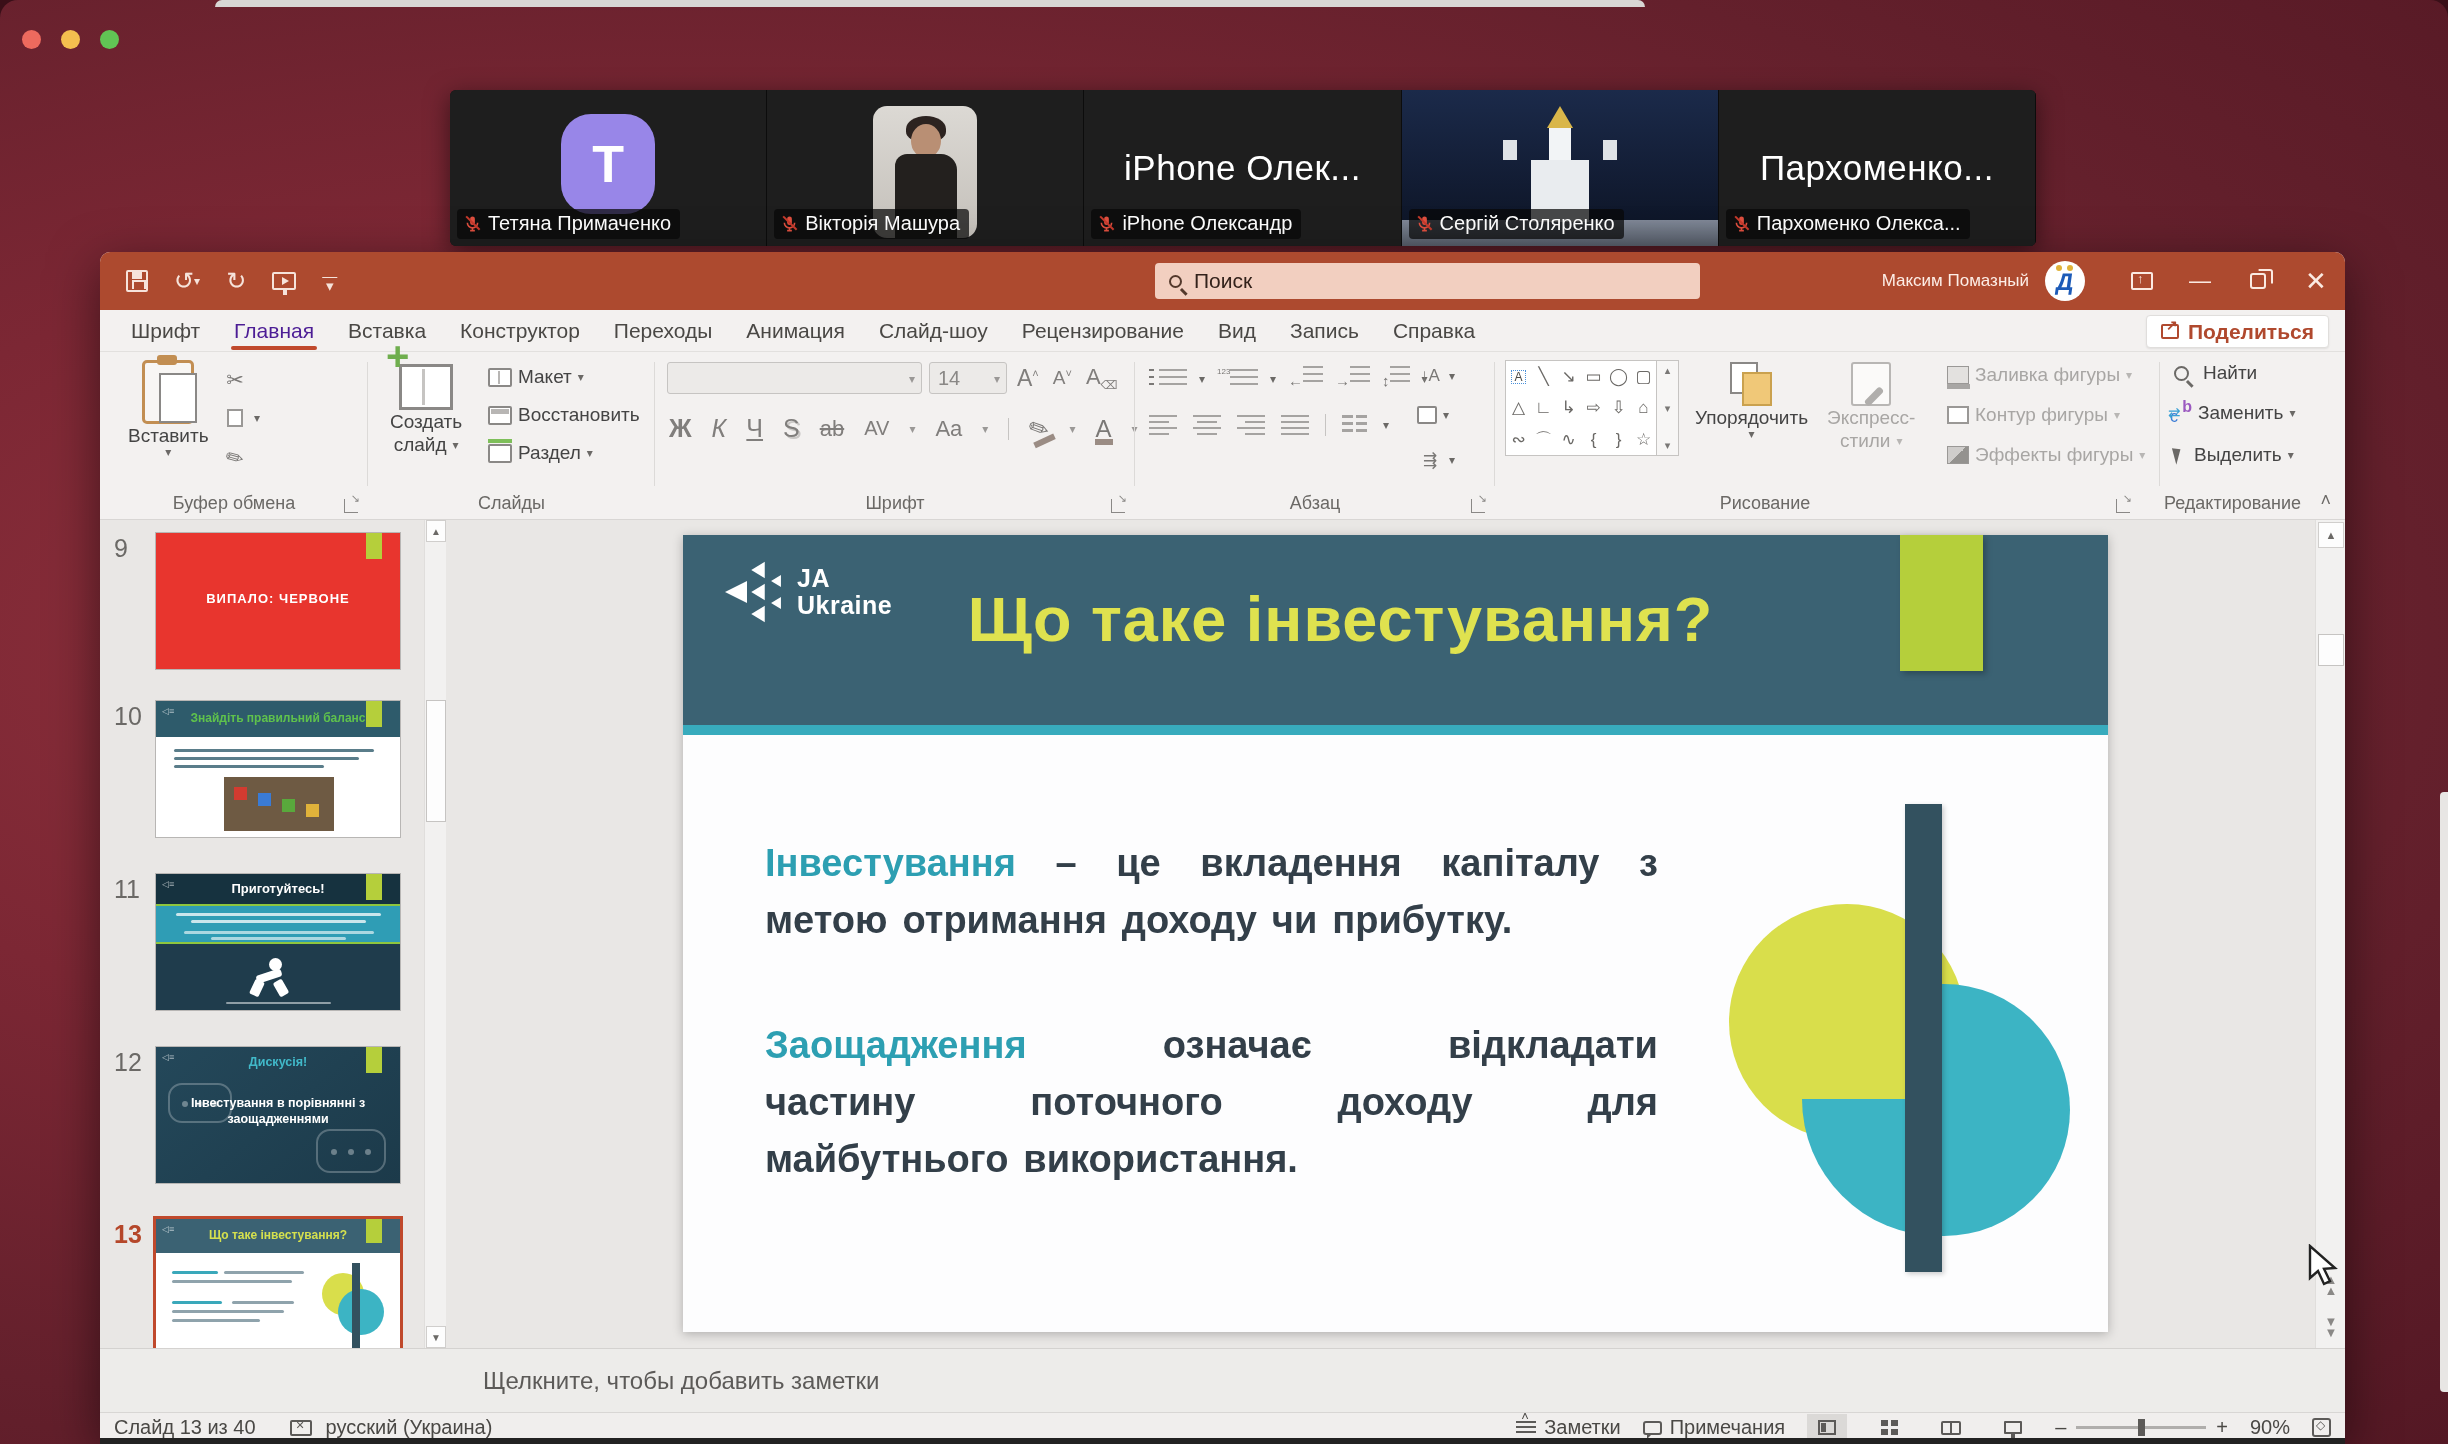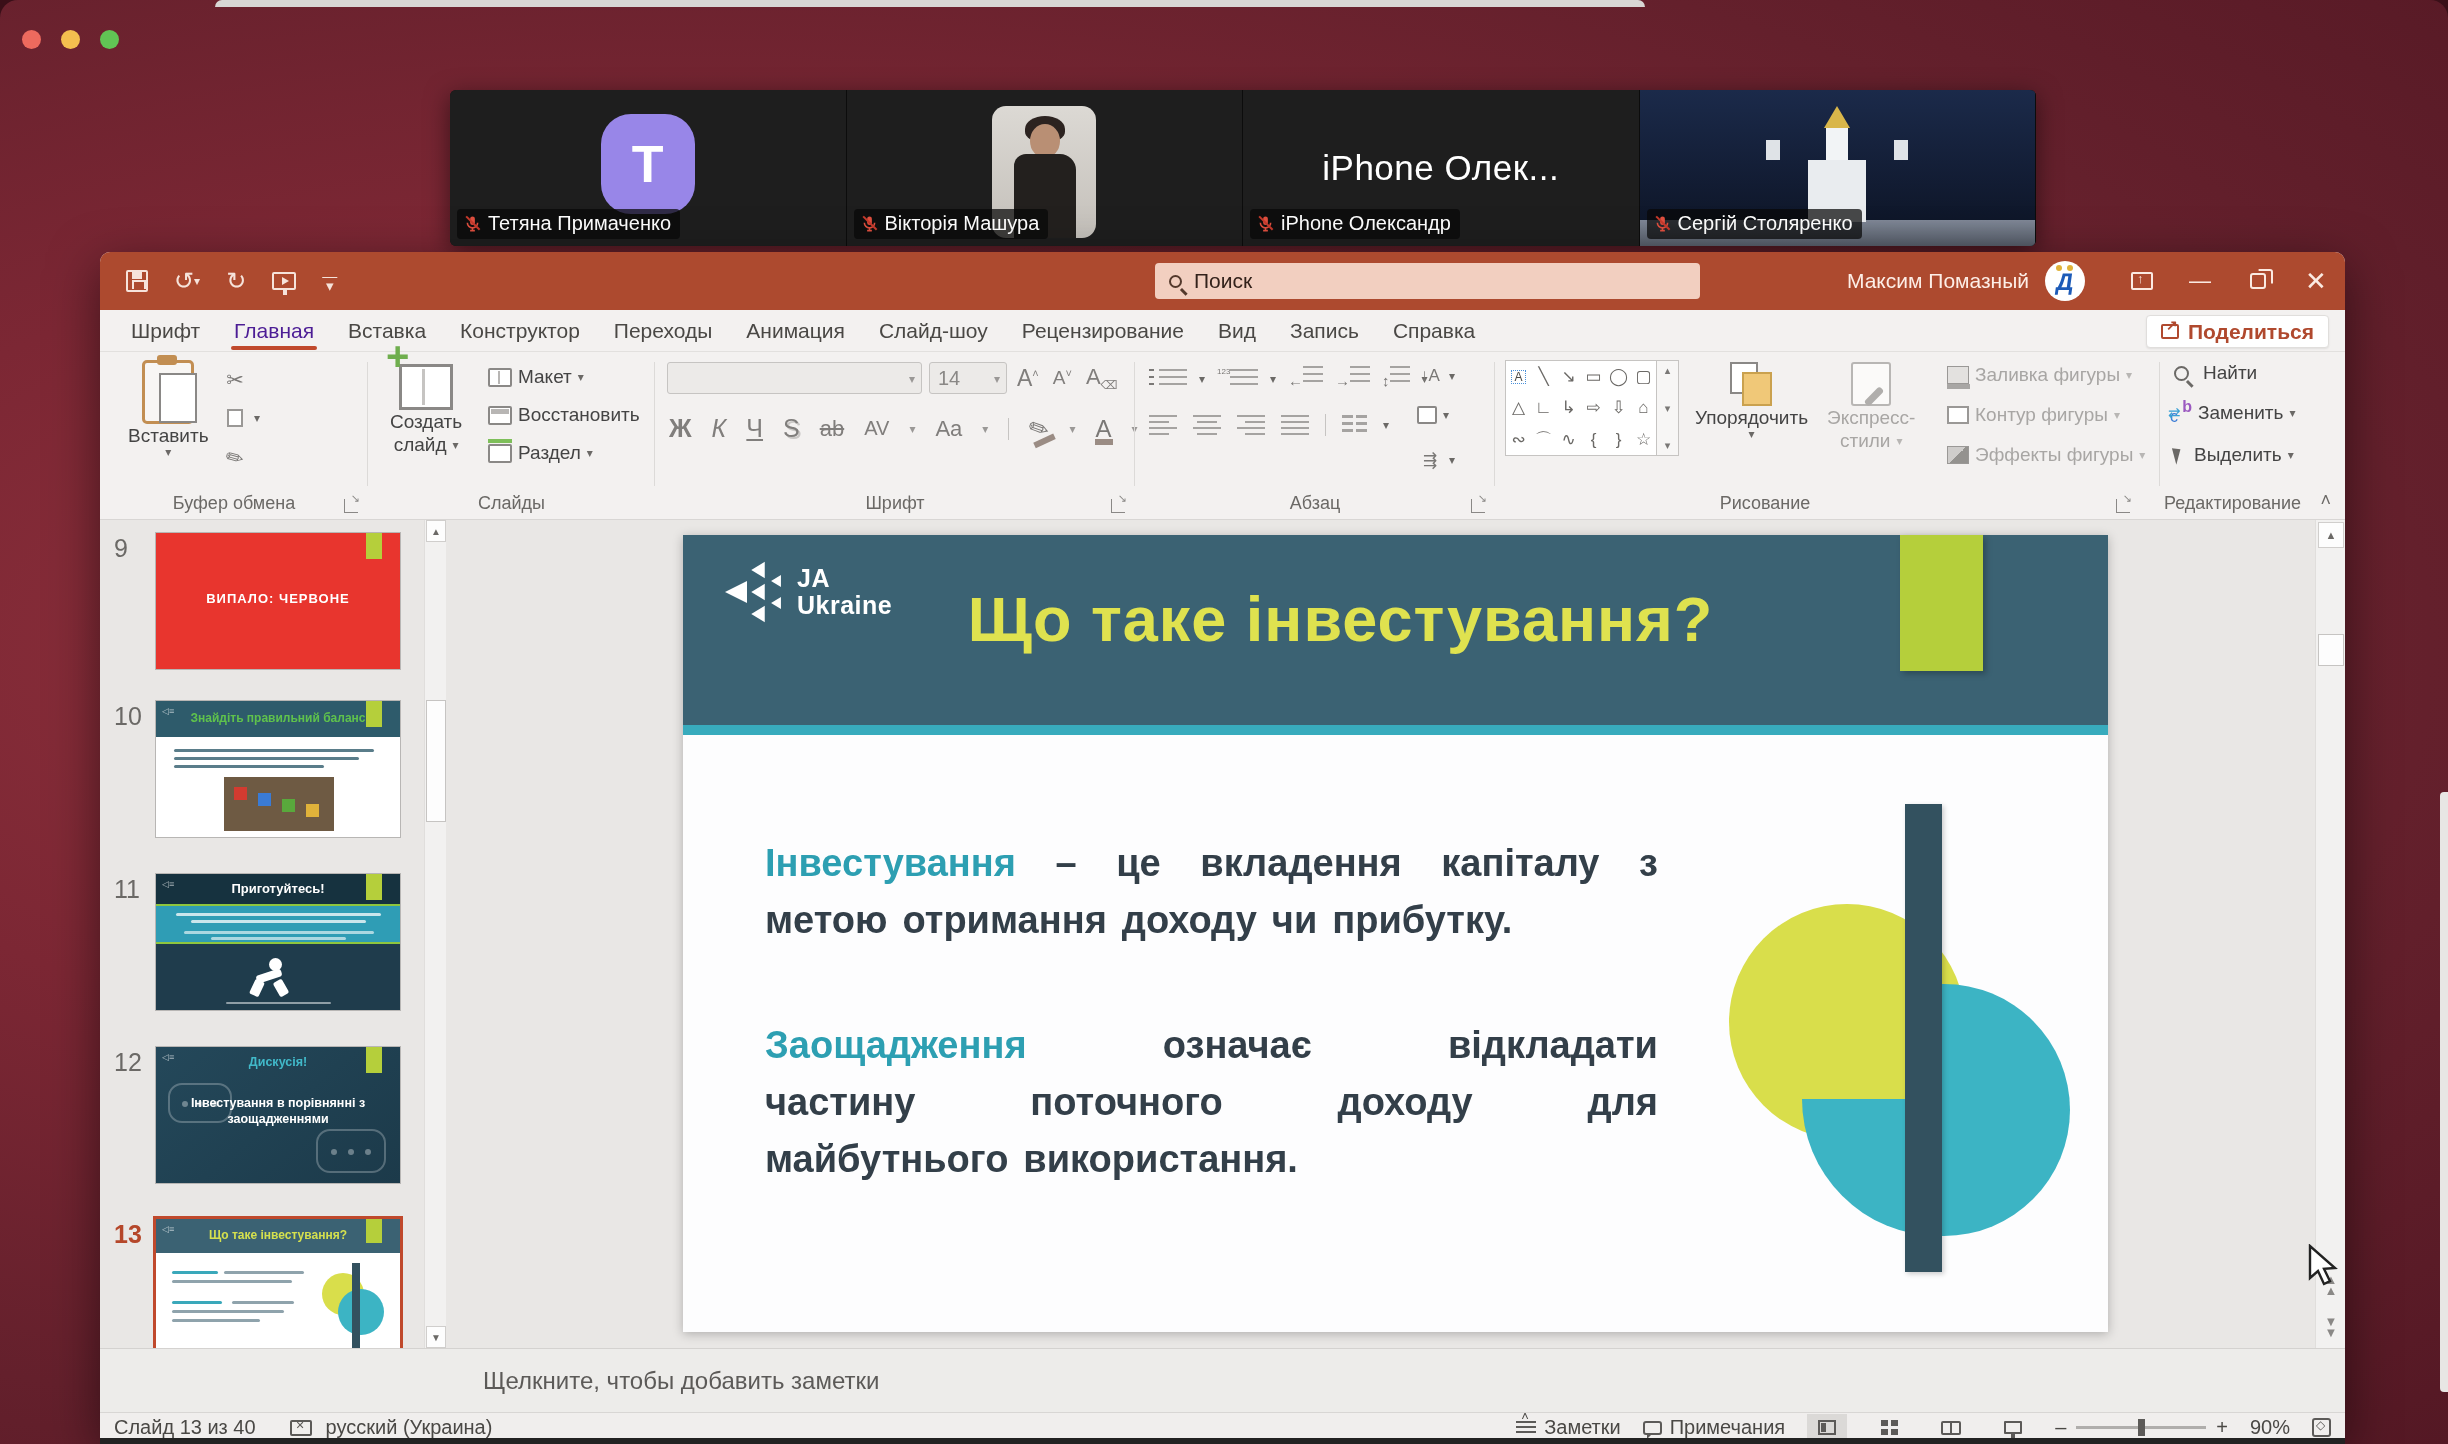--- a/index.html
+++ b/index.html
@@ -60,21 +60,21 @@
   .present-ic{width:24px;height:18px;border:2px solid #f6e3db;position:relative;border-radius:2px;}
   .present-ic:before{content:"";position:absolute;left:8px;top:3px;border-left:7px solid #f6e3db;border-top:4px solid transparent;border-bottom:4px solid transparent;}
   .present-ic:after{content:"";position:absolute;left:9px;bottom:-7px;width:4px;height:5px;background:#f6e3db;}
   .qat-more{font-size:15px;line-height:10px;text-align:center;}
   .tbar-title{margin-left:46px;font-size:22px;color:#fdeee7;white-space:nowrap;}
   .searchbox{position:absolute;left:1055px;top:11px;width:545px;height:36px;background:#f2cfc0;border-radius:4px;
     display:flex;align-items:center;gap:12px;padding:0 14px;color:#33221b;font-size:21px;}
   .mag{width:13px;height:13px;border:2.5px solid #54392c;border-radius:50%;position:relative;}
   .mag:after{content:"";position:absolute;left:11px;top:11px;width:8px;height:2.5px;background:#54392c;transform:rotate(45deg);transform-origin:0 0;}
   .tbar-right{position:absolute;right:0;top:0;height:58px;display:flex;align-items:center;}
-  .username{font-size:21px;color:#fdeee7;margin-right:16px;}
+  .username{font-size:17px;color:#fdeee7;margin-right:16px;}
   .user-avatar{width:40px;height:40px;border-radius:50%;background:#fff;position:relative;margin-right:28px;overflow:hidden;}
   .user-avatar b{position:absolute;left:50%;top:52%;transform:translate(-50%,-50%) skewX(-8deg);color:#1d5bb8;font-size:24px;font-weight:700;}
   .user-avatar i{position:absolute;top:4px;width:6px;height:6px;border-radius:50%;background:#e0b23a;}
   .wbtn{width:58px;height:58px;display:flex;align-items:center;justify-content:center;color:#fbeae2;font-size:22px;}
   .ribbon-display{width:22px;height:18px;border:2px solid #fbeae2;border-radius:2px;position:relative;}
   .ribbon-display:before{content:"↑";position:absolute;left:4px;top:-3px;font-size:13px;}
   .restore-ic{width:16px;height:16px;border:2px solid #fbeae2;border-radius:3px;position:relative;}
   .restore-ic:before{content:"";position:absolute;left:3px;top:-6px;width:14px;height:14px;border:2px solid #fbeae2;border-radius:3px;clip-path:polygon(20% 0,100% 0,100% 80%,80% 80%,80% 20%,20% 20%);}
 
   
@@ -315,20 +315,33 @@
       </div>
       <div class="zname">
           <span class="micoff">
         <svg viewBox="0 0 24 24" width="19" height="19">
               <rect x="9" y="3" width="6" height="11" rx="3" fill="#e04f3f"></rect>
               <path d="M5.5 11a6.5 6.5 0 0 0 13 0" stroke="#e04f3f" stroke-width="2" fill="none"></path>
               <path d="M12 17.5V21M9 21h6" stroke="#e04f3f" stroke-width="2"></path>
               <path d="M4 3l17 17" stroke="#c63a2c" stroke-width="2.6"></path>
             </svg></span>
         <span>Сергій Столяренко</span>
+        </div>
+    </div>
+    <div class="ztile">
+      <div class="zbig">Пархоменко...</div>
+      <div class="zname">
+          <span class="micoff">
+        <svg viewBox="0 0 24 24" width="19" height="19">
+              <rect x="9" y="3" width="6" height="11" rx="3" fill="#e04f3f"></rect>
+              <path d="M5.5 11a6.5 6.5 0 0 0 13 0" stroke="#e04f3f" stroke-width="2" fill="none"></path>
+              <path d="M12 17.5V21M9 21h6" stroke="#e04f3f" stroke-width="2"></path>
+              <path d="M4 3l17 17" stroke="#c63a2c" stroke-width="2.6"></path>
+            </svg></span>
+        <span>Пархоменко Олекса...</span>
         </div>
     </div>
   </div>
 
   <div class="win">
 
     <div class="tbar">
       <div class="qat">
         <span class="ic">
             <span class="floppy"></span>

